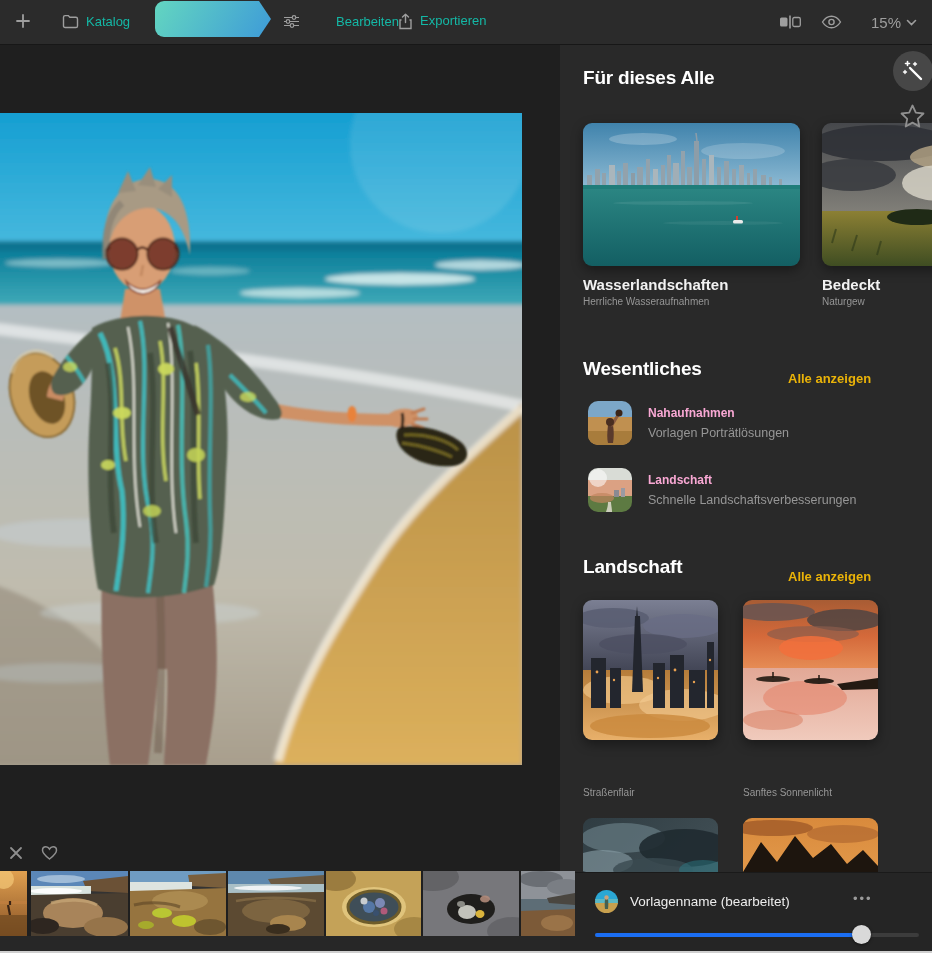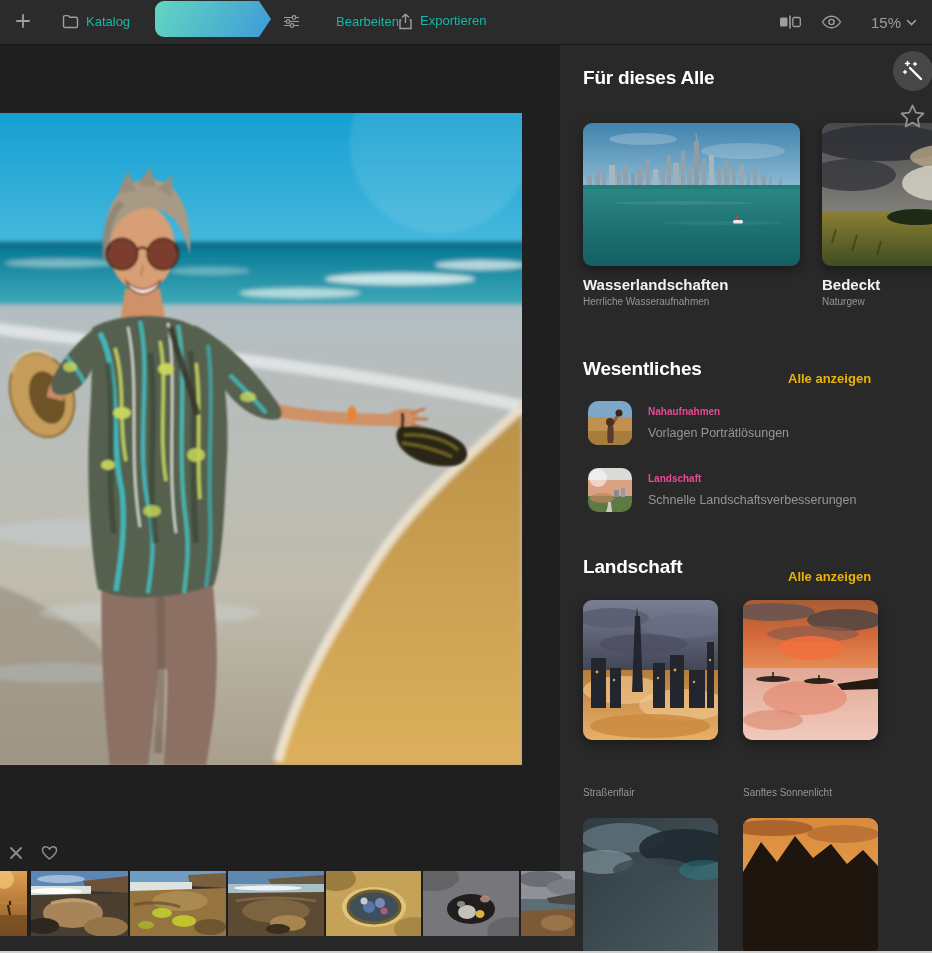--- a/index.html
+++ b/index.html
@@ -42,21 +42,21 @@
 
   .card{position:absolute;border-radius:9px;overflow:hidden;box-shadow:0 4px 12px rgba(0,0,0,.4);}
   .card svg{display:block;}
   .card-title{position:absolute;color:#f2f2f2;font-size:15px;font-weight:700;line-height:19px;}
   .card-sub{position:absolute;color:#969696;font-size:10px;}
 
   .sec-title{position:absolute;color:#fff;font-size:19px;font-weight:700;letter-spacing:-.2px;}
   .sec-link{position:absolute;color:#eab308;font-size:13px;font-weight:700;cursor:pointer;margin-top:8px;}
 
   .li-thumb{position:absolute;width:44px;height:44px;border-radius:10px;overflow:hidden;}
-  .li-title{position:absolute;color:#ec4899;font-size:10px;font-weight:700;}
+  .li-title{position:absolute;color:#f9a8d4;font-size:12px;font-weight:700;}
   .li-sub{position:absolute;color:#969696;font-size:12.5px;}
 
   
   .tmpl-bar{position:absolute;left:0;right:0;bottom:0;height:81px;background:#252525;border-top:1px solid #1a1a1a;}
   .tmpl-avatar{position:absolute;left:35px;top:17px;width:23px;height:23px;border-radius:50%;overflow:hidden;}
   .tmpl-name{position:absolute;left:70px;top:21px;color:#ededed;font-size:13.5px;}
   .tmpl-more{position:absolute;left:293px;top:18px;color:#9a9a9a;font-size:13px;letter-spacing:2px;}
   .tmpl-slider{position:absolute;left:35px;top:52px;width:324px;height:19px;}
   .slider-track{position:absolute;left:0;top:8px;width:100%;height:4px;border-radius:2px;background:#3c3c3c;}
   .slider-fill{position:absolute;left:0;top:8px;height:4px;border-radius:2px;background:#1b6ef3;}
@@ -491,20 +491,38 @@
               <stop offset="1" stop-color="#f0b060"></stop>
             </linearGradient>
           </defs>
         <rect width="135" height="140" fill="url(#cH)"></rect>
         <ellipse cx="30" cy="10" rx="40" ry="8" fill="#a05a28" opacity=".8"></ellipse>
         <ellipse cx="100" cy="16" rx="36" ry="9" fill="#b06830" opacity=".7"></ellipse>
         <path d="M0 54 L18 24 L34 44 L52 18 L70 40 L88 26 L104 46 L120 32 L135 48 L135 140 L0 140 Z" fill="#1d150e"></path>
       </svg>
     </div>
 
+    <div class="tmpl-bar">
+      <div class="tmpl-avatar">
+        <svg width="23" height="23" viewBox="0 0 23 23">
+          <rect width="23" height="10" fill="#2aa7d4"></rect>
+            <rect y="9" width="23" height="5" fill="#5cb8c4"></rect>
+          <rect y="13" width="23" height="10" fill="#c8a04e"></rect>
+          <path d="M10 9 C9.6 13 9.6 16 10 19 L13 19 C13.4 15 13.4 12 13 9 Z" fill="#47604f"></path>
+          <circle cx="11.5" cy="7.5" r="2.2" fill="#caa27c"></circle>
+        </svg>
+      </div>
+      <div class="tmpl-name">Vorlagenname (bearbeitet)</div>
+      <div class="tmpl-more">•••</div>
+      <div class="tmpl-slider">
+        <div class="slider-track"></div>
+        <div class="slider-fill" style="width: 82%;"></div>
+        <div class="slider-knob" style="left: calc(82% - 9px);"></div>
+      </div>
+    </div>
   </div>
 
   <div class="wand-float" style="position:absolute;left:893px;top:51px;">
     <svg width="22" height="22" viewBox="0 0 22 22">
       <path d="M8 8 L19 19" stroke="#fff" stroke-width="2.4" stroke-linecap="round"></path>
       <path d="M5.5 1.5v4M3.5 3.5h4" stroke="#fff" stroke-width="1.6" stroke-linecap="round"></path>
       <path d="M13 2.5v3M11.5 4h3" stroke="#fff" stroke-width="1.4" stroke-linecap="round"></path>
       <path d="M3 10.5v3M1.5 12h3" stroke="#fff" stroke-width="1.4" stroke-linecap="round"></path>
     </svg>
   </div>

